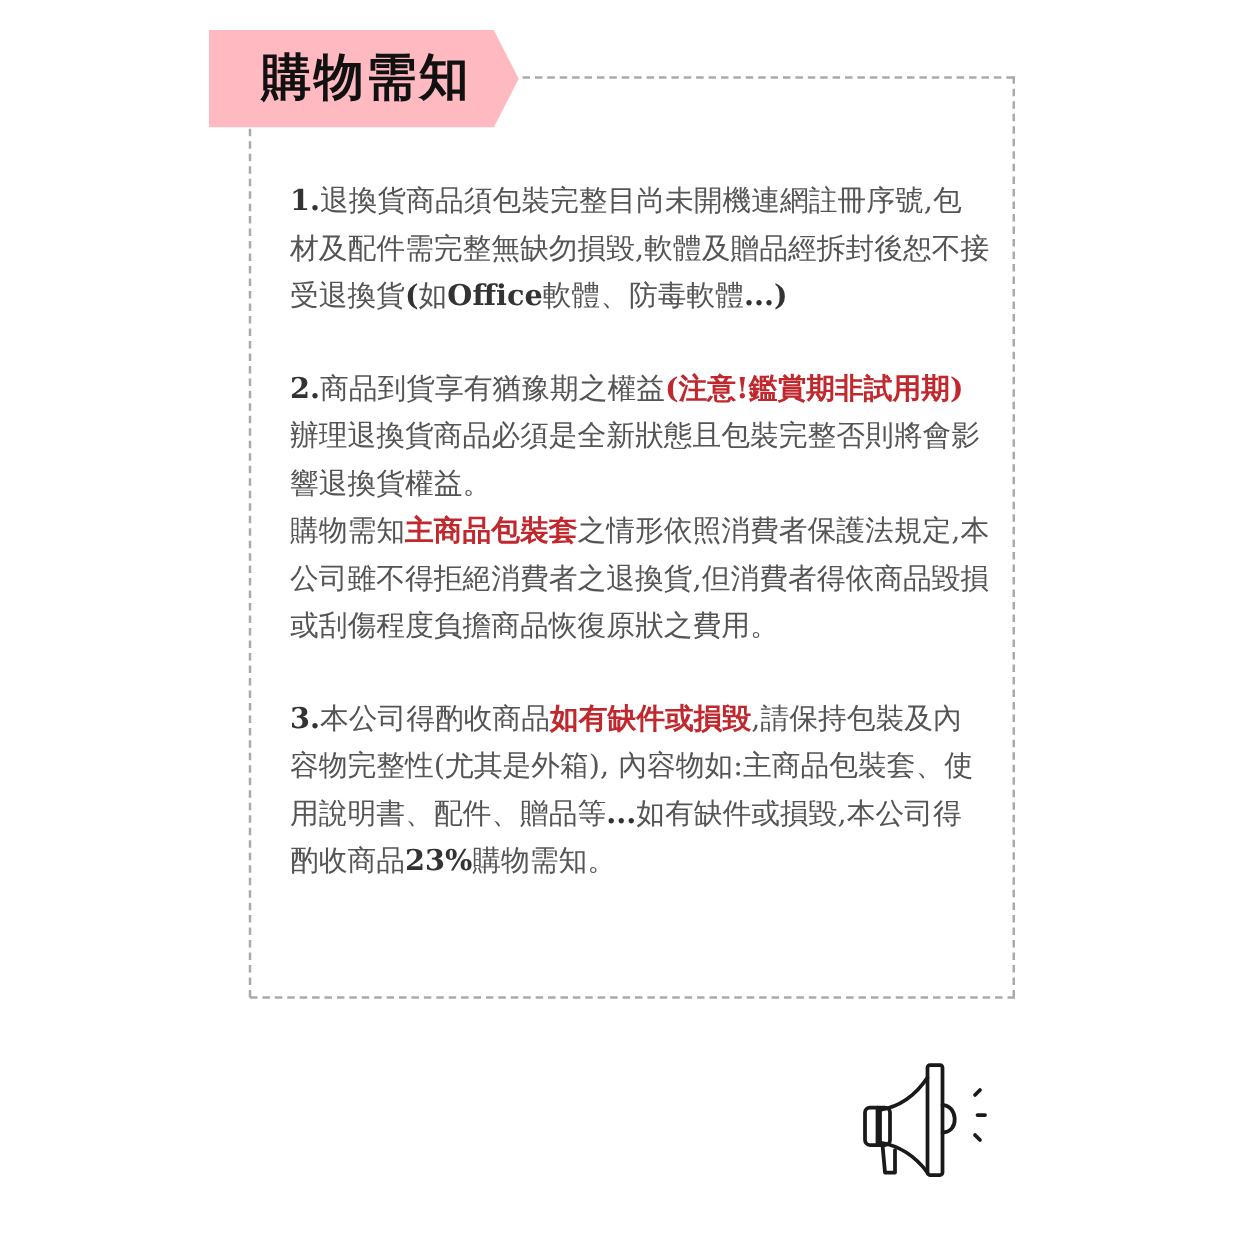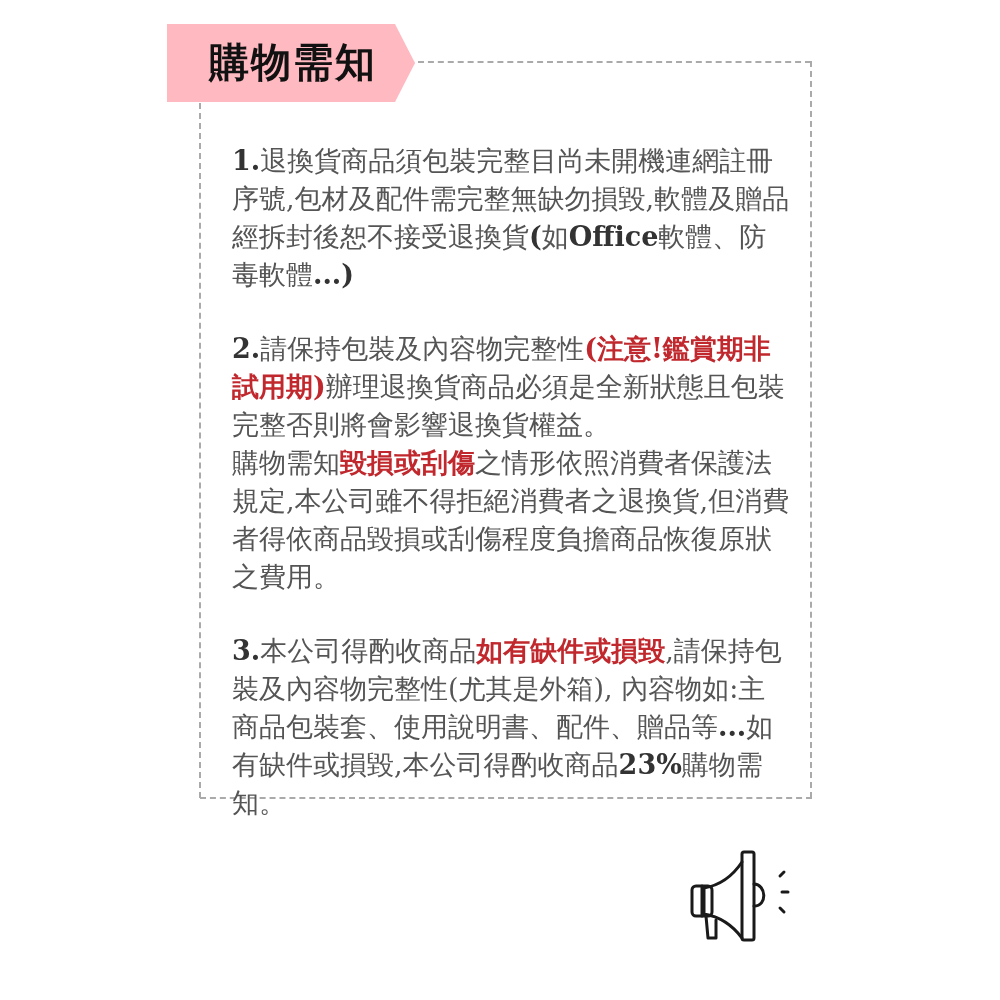--- a/index.html
+++ b/index.html
@@ -28,21 +28,21 @@
     .box-bottom {
       position: absolute; left: 200px; top: 797px; width: 612px; height: 0;
       border-top: 2px dashed #aaaaaa;
     }
     .box-left {
       position: absolute; left: 199px; top: 103px; width: 0; height: 695px;
       border-left: 2px dashed #aaaaaa;
     }
     .content {
       position: absolute; left: 232px; top: 142px; width: 560px;
-      font-size: 27px; line-height: 38px; color: #555555;
+      font-size: 23px; line-height: 38px; color: #555555;
     }
     .para { margin: 0; }
     .gap { height: 36px; }
     .num { font-weight: bold; color: #333; }
     .bold { font-weight: bold; color: #333; }
     .red { color: #c0282d; font-weight: bold; }
     .megaphone { position: absolute; left: 686px; top: 846px; width: 108px; height: 100px; }
   </style>
 </head>
 <body>
@@ -55,24 +55,24 @@
 <div class="box-right"></div>
 <div class="box-bottom"></div>
 <div class="box-left"></div>
 
 <div class="content">
   <p class="para">
     <span class="num">1.</span><span>退換貨商品須包裝完整目尚未開機連網註冊序號,包材及配件需完整無缺勿損毀,軟體及贈品經拆封後恕不接受退換貨</span><span class="bold">(</span><span>如</span><span class="bold">Office</span><span>軟體、防毒軟體</span><span class="bold">...)</span>
   </p>
   <div class="gap"></div>
   <p class="para">
-    <span class="num">2.</span><span>請保持包裝及內容物完整性</span><span class="red">(注意!鑑賞期非試用期)</span><span>辦理退換貨商品必須是全新狀態且包裝完整否則將會影響退換貨權益。</span>
+    <span class="num">2.</span><span>商品到貨享有猶豫期之權益</span><span class="red">(注意!鑑賞期非試用期)</span><span>辦理退換貨商品必須是全新狀態且包裝完整否則將會影響退換貨權益。</span>
   </p>
   <p class="para">
-    <span>購物需知</span><span class="red">毀損或刮傷</span><span>之情形依照消費者保護法規定,本公司雖不得拒絕消費者之退換貨,但消費者得依商品毀損或刮傷程度負擔商品恢復原狀之費用。</span>
+    <span>購物需知</span><span class="red">主商品包裝套</span><span>之情形依照消費者保護法規定,本公司雖不得拒絕消費者之退換貨,但消費者得依商品毀損或刮傷程度負擔商品恢復原狀之費用。</span>
   </p>
   <div class="gap"></div>
   <p class="para">
     <span class="num">3.</span><span>本公司得酌收商品</span><span class="red">如有缺件或損毀</span><span>,請保持包裝及內容物完整性(尤其是外箱), 內容物如:主商品包裝套、使用說明書、配件、贈品等</span><span class="bold">...</span><span>如有缺件或損毀,本公司得酌收商品</span><span class="bold">23%</span><span>購物需知。</span>
   </p>
 </div>
 
 <div class="megaphone">
   <svg width="108" height="100" viewBox="0 0 108 100" fill="none" stroke="#1a1a1a" stroke-width="3" stroke-linejoin="round" stroke-linecap="round">
 

